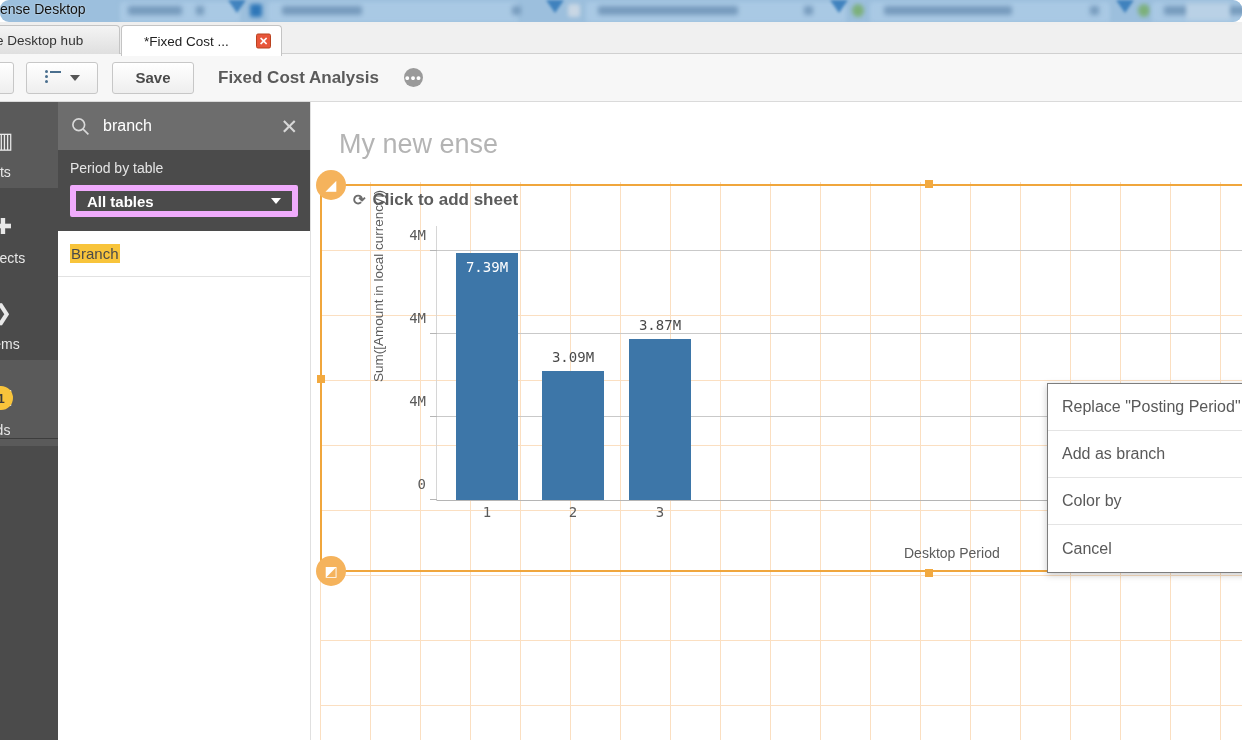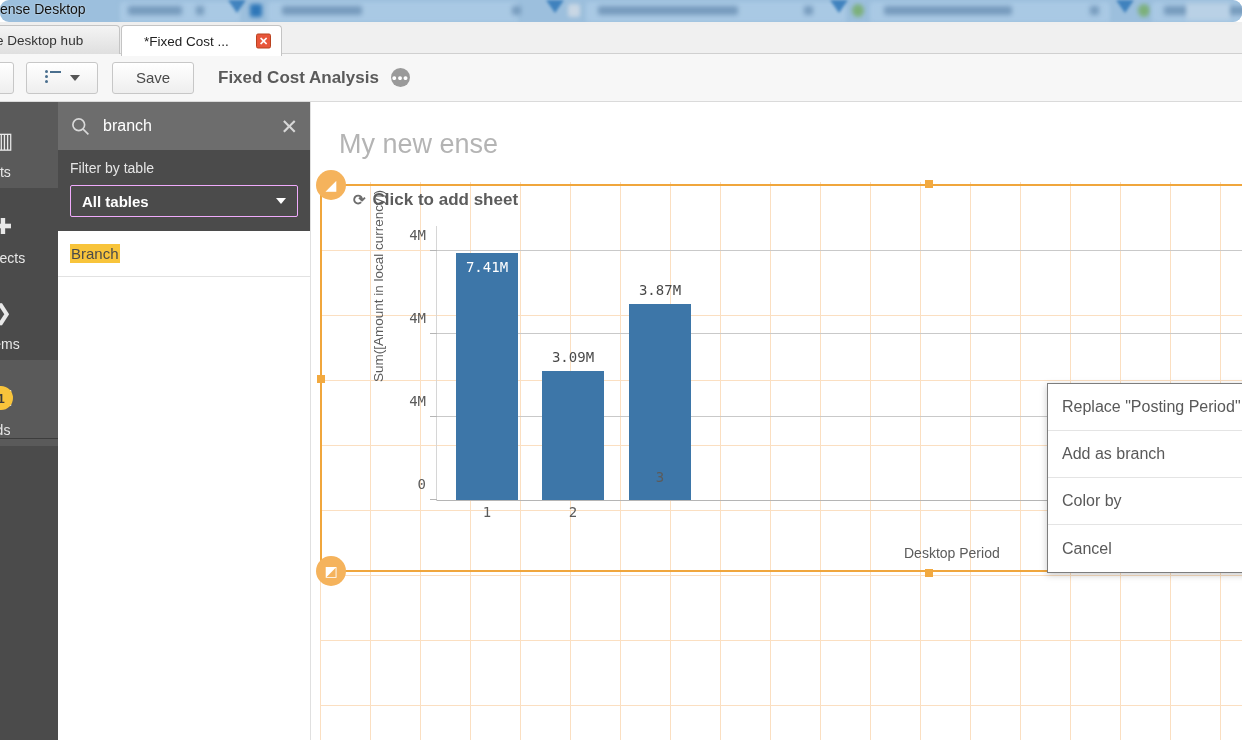--- a/index.html
+++ b/index.html
@@ -72,28 +72,28 @@
   
   #toolbar {
     position:absolute; left:0; top:54px; width:1242px; height:48px;
     background:#f7f7f7; border-bottom:1px solid #dadada;
     display:flex; align-items:center;
   }
   .tbtn {
     height:32px; border:1px solid #c7c7c7; border-radius:3px;
     background:linear-gradient(#ffffff,#eeeeee);
     display:flex; align-items:center; justify-content:center;
-    color:#4a4a4a; font-size:15px; font-weight:normal;
+    color:#4a4a4a; font-size:15px; font-weight:bold;
   }
   #tb-nav { margin-left:-24px; width:38px; }
   #tb-sheets { margin-left:12px; width:72px; gap:9px; font-weight:normal; }
   #tb-save { margin-left:14px; width:82px; }
   #app-title {
     margin-left:24px; font-size:17px; font-weight:bold; color:#5a5a5a;
-    display:flex; align-items:center; gap:12px;
+    display:flex; align-items:center; gap:25px;
   }
   #app-menu-dots {
     width:19px; height:19px; border-radius:50%; background:#9a9a9a;
     display:flex; align-items:center; justify-content:center;
     color:#fff; font-size:13px; letter-spacing:1px; line-height:1;
   }
   .caret-dn { width:0;height:0;border-left:5px solid transparent;border-right:5px solid transparent;border-top:6px solid #555; }
   .listicon { display:inline-block; width:16px; height:13px; position:relative; }
   .listicon i { position:absolute; left:5px; height:2px; background:#4a6f8e; width:11px; }
   .listicon i:nth-child(1){top:0} .listicon i:nth-child(2){top:5px} .listicon i:nth-child(3){top:10px}
@@ -126,21 +126,21 @@
     background:#ffffff; border-right:1px solid #e0e0e0;
   }
   #searchbar {
     height:48px; background:#6d6d6d; display:flex; align-items:center; padding:0 12px; gap:12px;
   }
   #search-value { flex:1; color:#ffffff; font-size:16px; }
   #search-clear { color:#d8d8d8; font-size:21px; line-height:1; }
   #filterblock { background:#4b4b4b; padding:10px 12px 14px 12px; }
   #filter-label { color:#e5e5e5; font-size:14px; margin-bottom:9px; }
   #filter-select {
-    height:32px; border:1px solid #f0abfc; border-radius:2px;
+    height:32px; border:6px solid #f0abfc; border-radius:2px;
     display:flex; align-items:center; justify-content:space-between; padding:0 11px;
     color:#ffffff; font-size:15px; font-weight:bold;
   }
   #filter-select .caret-dn { border-top-color:#ffffff; }
   .asset-row {
     height:46px; display:flex; align-items:center; padding:0 12px;
     border-bottom:1px solid #e2e2e2; font-size:15px; color:#4a4a4a;
   }
   .hl { background:#f8c43b; padding:1px 1px; }
 
@@ -321,21 +321,21 @@
 <div id="assetpanel">
   <div id="searchbar">
     <svg width="21" height="21" viewBox="0 0 24 24">
       <circle cx="10" cy="10" r="6.7" fill="none" stroke="#d9d9d9" stroke-width="1.9"></circle>
       <line x1="15" y1="15" x2="21" y2="21" stroke="#d9d9d9" stroke-width="1.9"></line>
     </svg>
     <span id="search-value" placeholder="Search">branch</span>
     <span id="search-clear">✕</span>
   </div>
   <div id="filterblock">
-    <div id="filter-label">Filter by table</div>
+    <div id="filter-label">Period by table</div>
     <div id="filter-select">
       <span>All tables</span>
       <span class="caret-dn"></span>
     </div>
   </div>
   <div class="asset-row">
     <span class="hl">Branch</span>
   </div>
 </div>
 
@@ -374,28 +374,28 @@
       <div class="ygrid" style="bottom:84px;"></div>
       <div class="ytick-line" style="bottom:84px;"></div>
       <div class="ylab" style="bottom:84px;">4M</div>
 
       <div class="ytick-line" style="bottom:1px;"></div>
       <div class="ylab" style="bottom:1px;">0</div>
 
       <div id="xaxis-line"></div>
 
       <div class="bar" style="left:19px;width:62px;height:247px;">
-        <span class="barlab inside">7.41M</span>
+        <span class="barlab inside">7.39M</span>
         <span class="xlab" style="top:251px;">1</span>
       </div>
       <div class="bar" style="left:105px;width:62px;height:129px;">
         <span class="barlab outside">3.09M</span>
         <span class="xlab" style="top:133px;">2</span>
       </div>
-      <div class="bar" style="left:192px;width:62px;height:196px;">
+      <div class="bar" style="left:192px;width:62px;height:161px;">
         <span class="barlab outside">3.87M</span>
         <span class="xlab" style="top:165px;">3</span>
       </div>
     </div>
   </div>
 
   <div id="xtitle">Desktop Period</div>
 
   <div id="ctxmenu">
     <div class="ctx-item">

